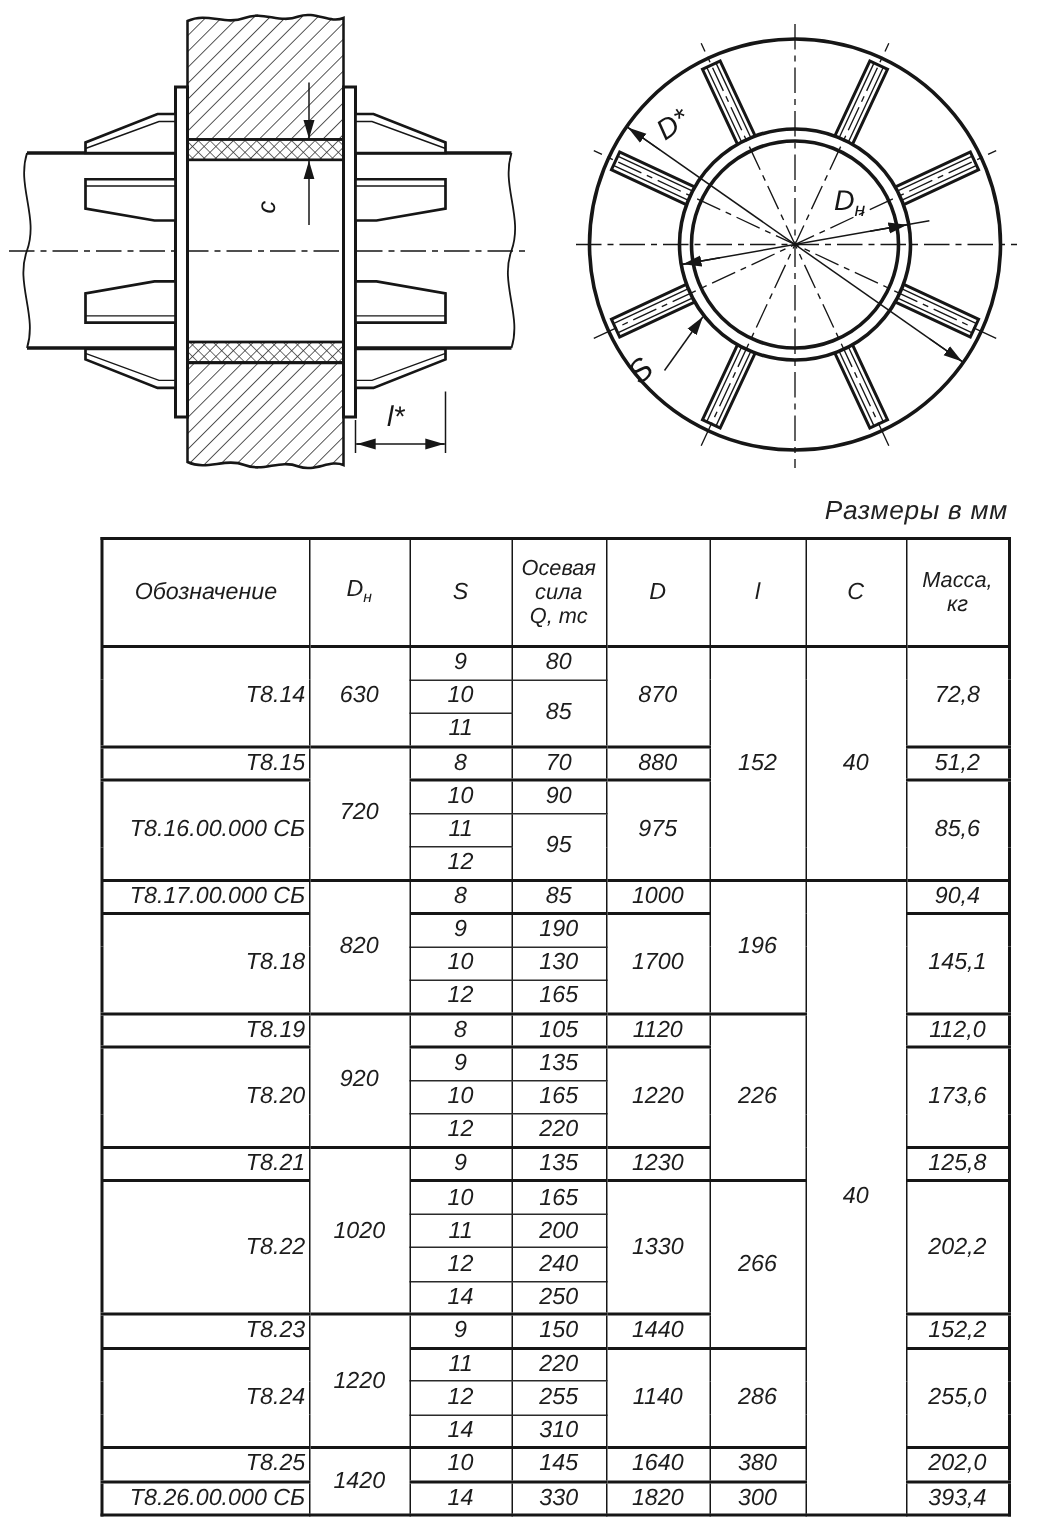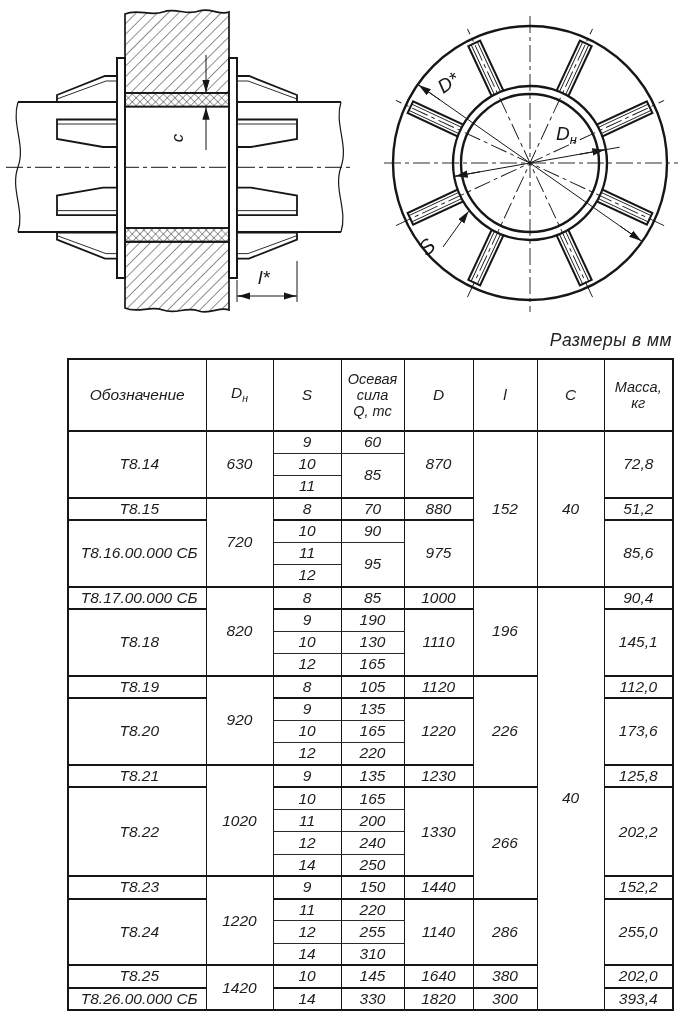--- a/index.html
+++ b/index.html
@@ -12,21 +12,21 @@
         border:2.6px solid #161616;font-style:italic;}
   th,td{border-left:1.9px solid #161616;border-right:1.9px solid #161616;
         border-top:1.4px solid #2a2a2a;border-bottom:1.4px solid #2a2a2a;
         text-align:center;vertical-align:middle;padding:0 2px;
         font-size:15.5px;font-weight:normal;color:#1c1c1c;line-height:1.05;}
   thead th{height:70px;border-bottom:2.4px solid #161616;font-size:15.5px;}
   thead th div{font-size:14.5px;line-height:1.12;}
   sub{font-size:10.5px;}
   tbody tr{height:22.27px;}
   tbody td{overflow:hidden;white-space:nowrap;}
-  td.hd{text-align:center;padding-left:6px;}
+  td.hd{text-align:right;padding-left:6px;}
   tr.grp td{border-top:2.3px solid #161616;}
 </style>
 </head>
 <body>
 
 <div class="page">
 
   <svg width="700" height="332" viewBox="0 0 700 332" style="position:absolute;left:0;top:0;">
     <defs>
       <pattern id="hatch" width="7.5" height="7.5" patternUnits="userSpaceOnUse" patternTransform="rotate(45)">
@@ -212,21 +212,21 @@
             <div>Масса,</div>
             <div>кг</div>
           </th>
         </tr>
       </thead>
       <tbody>
         <tr class="grp">
           <td rowspan="3" class="hd">Т8.14</td>
           <td rowspan="3">630</td>
           <td rowspan="1">9</td>
-          <td rowspan="1">60</td>
+          <td rowspan="1">80</td>
           <td rowspan="3">870</td>
           <td rowspan="7">152</td>
           <td rowspan="7">40</td>
           <td rowspan="3">72,8</td>
         </tr>
         <tr>
           <td rowspan="1">10</td>
           <td rowspan="2">85</td>
         </tr>
         <tr>
@@ -261,21 +261,21 @@
           <td rowspan="1">85</td>
           <td rowspan="1">1000</td>
           <td rowspan="4">196</td>
           <td rowspan="19">40</td>
           <td rowspan="1">90,4</td>
         </tr>
         <tr class="grp">
           <td rowspan="3" class="hd">Т8.18</td>
           <td rowspan="1">9</td>
           <td rowspan="1">190</td>
-          <td rowspan="3">1110</td>
+          <td rowspan="3">1700</td>
           <td rowspan="3">145,1</td>
         </tr>
         <tr>
           <td rowspan="1">10</td>
           <td rowspan="1">130</td>
         </tr>
         <tr>
           <td rowspan="1">12</td>
           <td rowspan="1">165</td>
         </tr>

